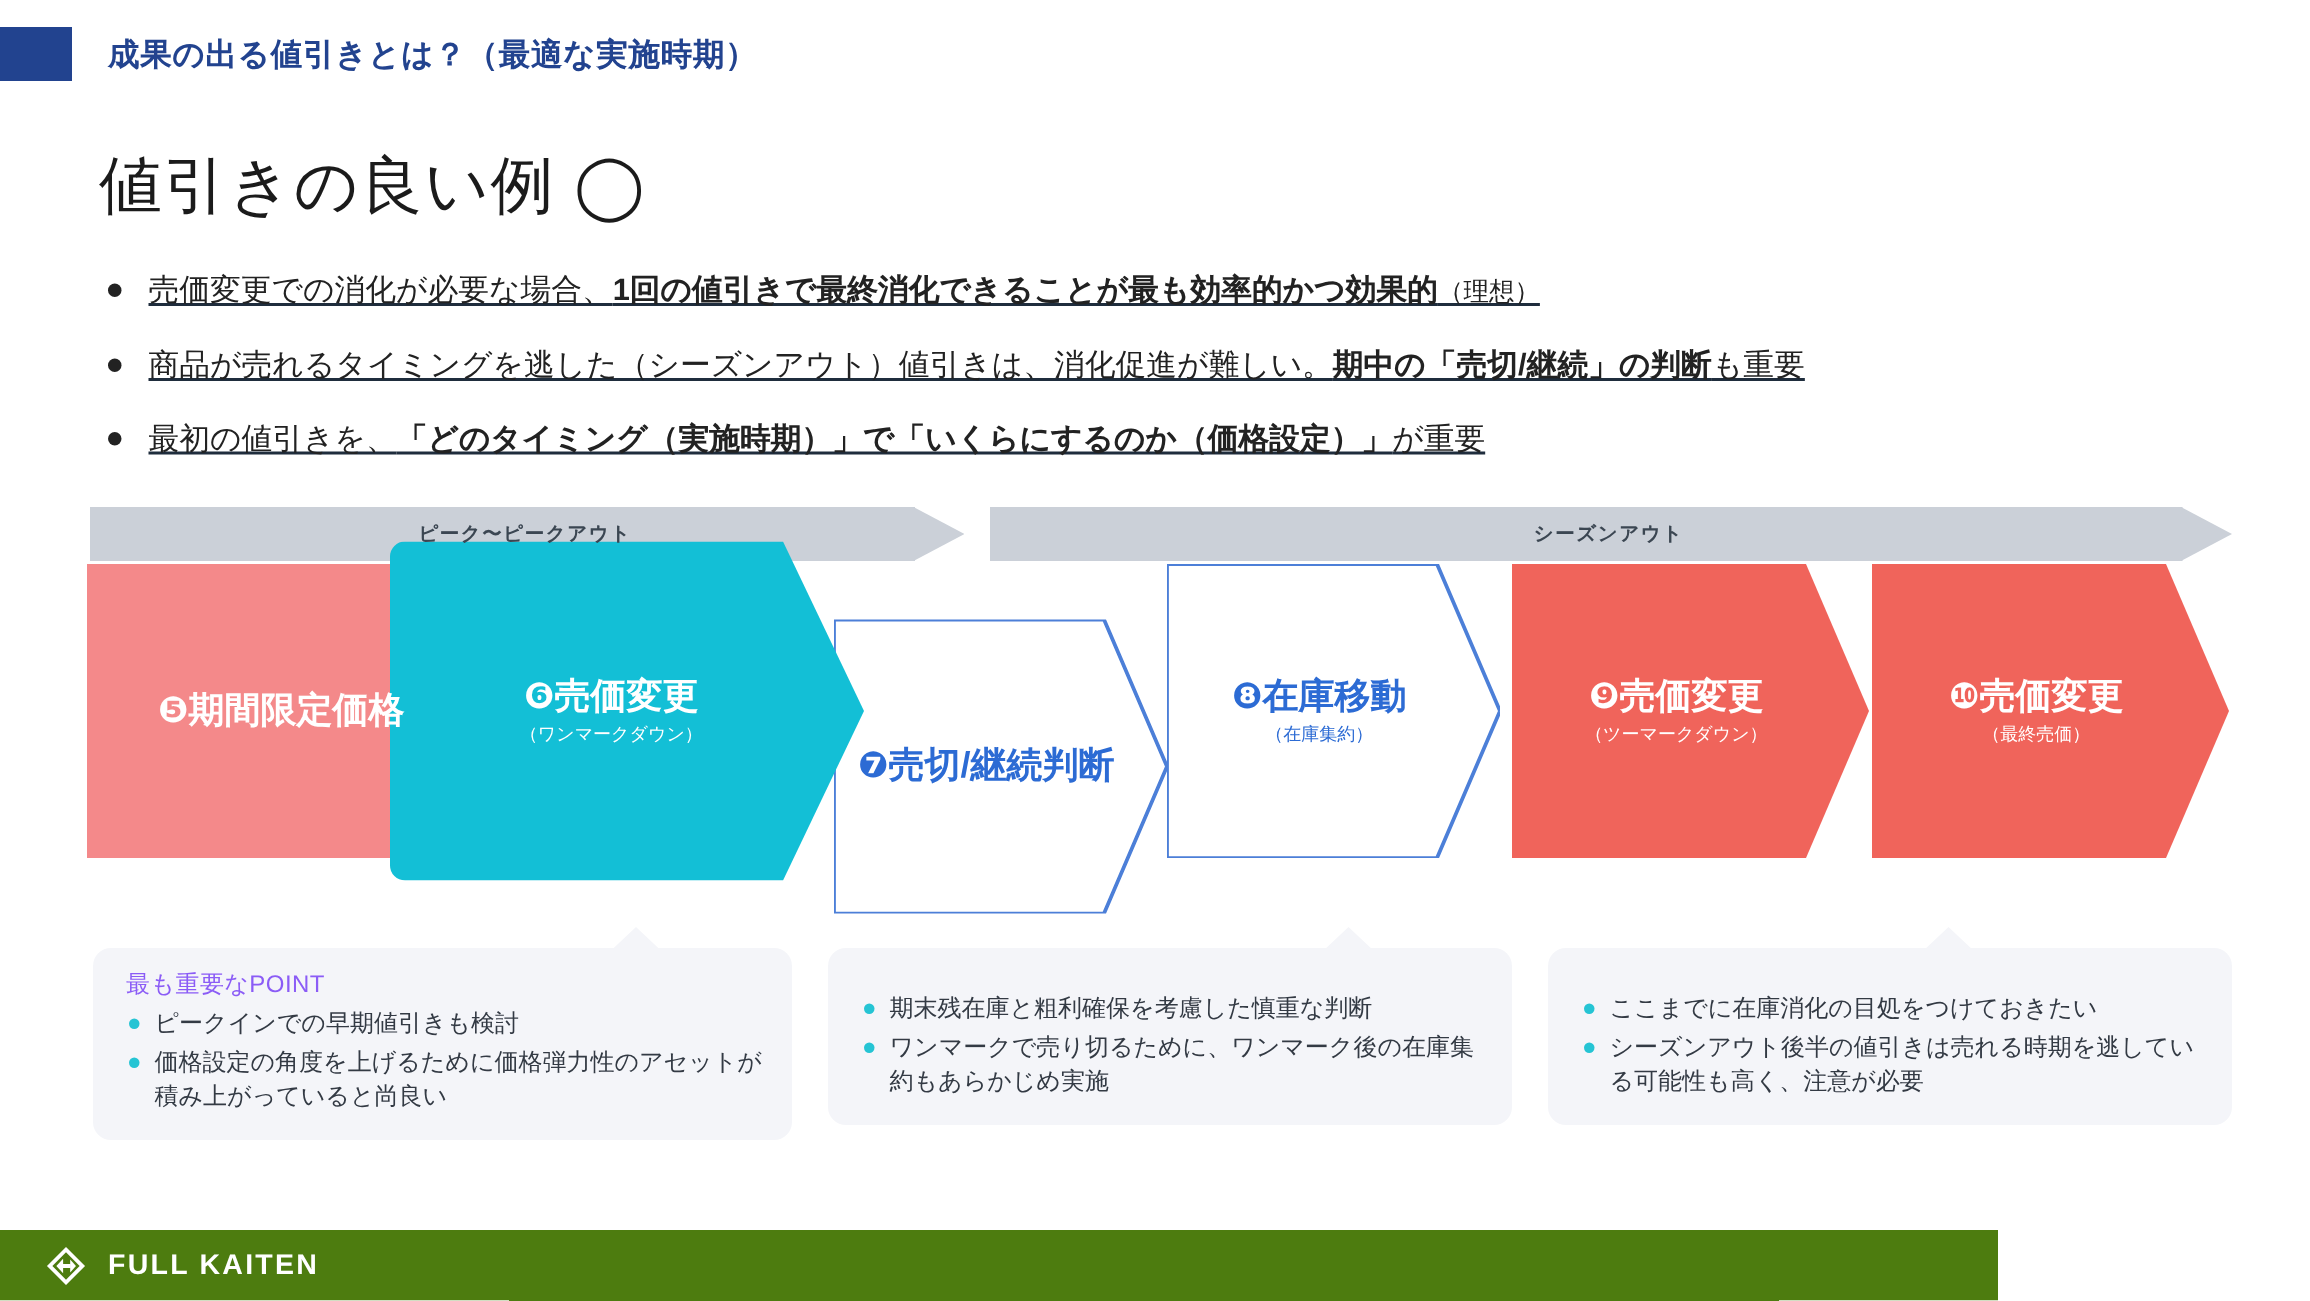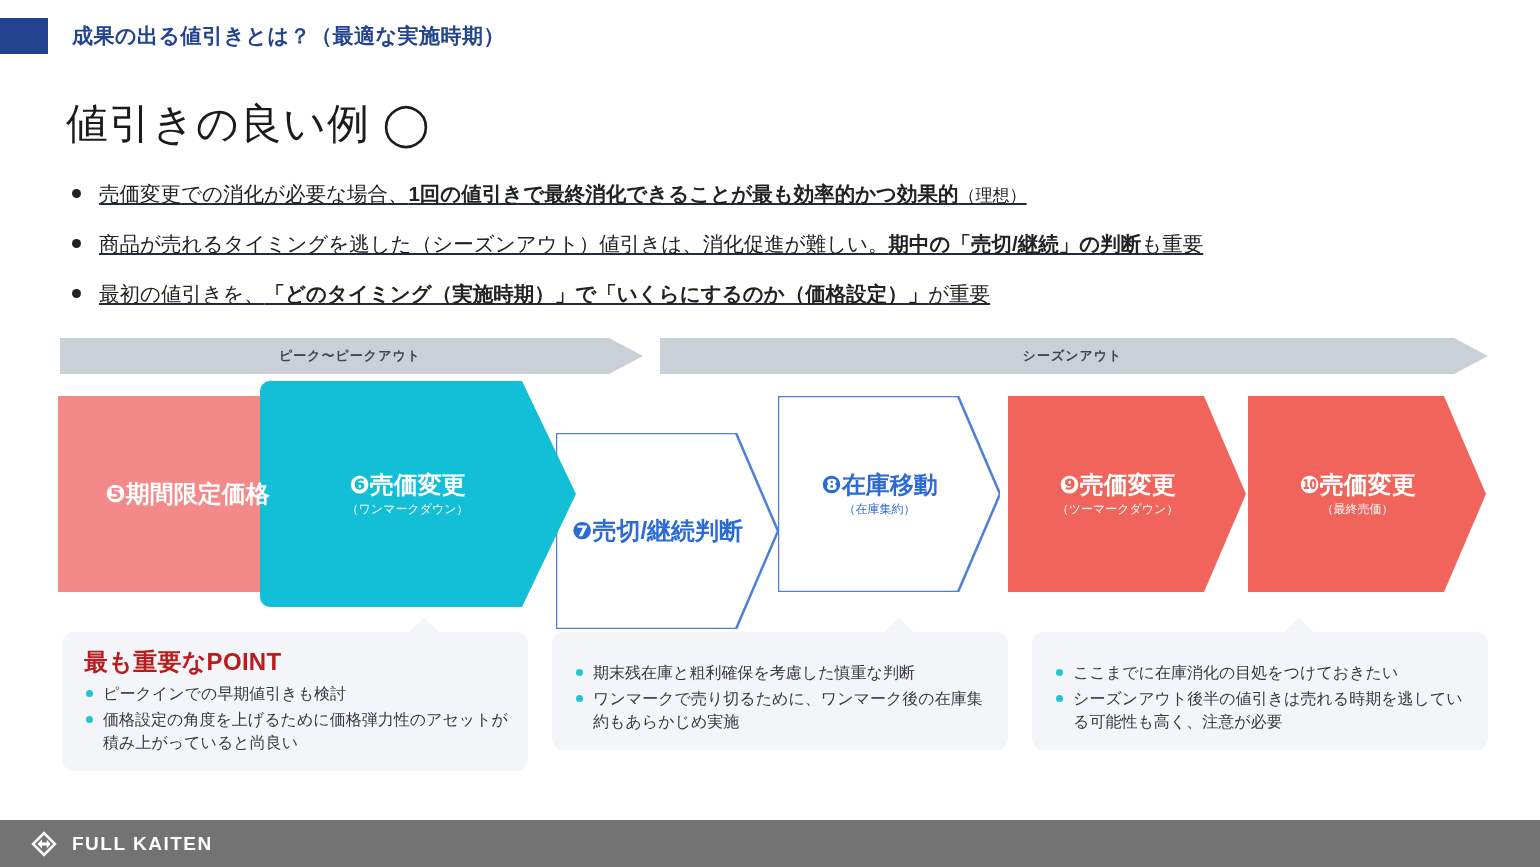--- a/index.html
+++ b/index.html
@@ -23,42 +23,42 @@
   .bullet-text b{font-weight:bold;}
   .bullet-text .sm{font-size:17px;}
   
   .phases{position:absolute;left:60px;top:338px;width:1425px;height:36px;}
   .phase{position:absolute;top:0;height:36px;display:flex;align-items:center;justify-content:center;}
   .phase-body{position:absolute;left:0;top:0;bottom:0;background:#CBD0D8;}
   .phase-head{position:absolute;top:0;width:34px;height:36px;background:#CBD0D8;
     clip-path:polygon(0 0,100% 50%,0 100%);}
   .phase-label{position:relative;z-index:2;font-size:13px;font-weight:bold;color:#3b4652;letter-spacing:1px;}
   
-  .steps{position:absolute;left:0;top:396px;width:1424px;height:212px;}
+  .steps{position:absolute;left:0;top:376px;width:1424px;height:212px;}
   .step{position:absolute;top:0;height:196px;}
   .chev{position:absolute;inset:0;display:flex;flex-direction:column;align-items:center;justify-content:center;}
   .chev-shape{position:absolute;inset:0;}
   .step-label{position:relative;z-index:3;text-align:center;padding:0 10px;}
   .step-title{font-size:24px;font-weight:bold;line-height:1.15;white-space:nowrap;}
   .step-sub{font-size:12px;line-height:1.3;margin-top:3px;white-space:nowrap;}
   .filled .step-title,.filled .step-sub{color:#ffffff;}
   .outlined .step-title,.outlined .step-sub{color:#2C6BD4;}
   .num{display:inline-block;}
   
   .ring{position:absolute;z-index:1;}
   
   .callouts{position:absolute;left:0;top:618px;width:1540px;height:160px;}
   .callout{position:absolute;top:14px;background:#F4F5F9;border-radius:12px;padding:14px 20px 16px 22px;box-sizing:border-box;}
   .callout-tail{position:absolute;top:0;width:34px;height:16px;background:#F4F5F9;
     clip-path:polygon(50% 0,100% 100%,0 100%);}
-  .callout-head{font-size:24px;font-weight:bold;color:#b91c1c;margin-bottom:4px;letter-spacing:.3px;}
+  .callout-head{font-size:16px;font-weight:normal;color:#8b5cf6;margin-bottom:4px;letter-spacing:.3px;}
   .c-item{display:flex;align-items:flex-start;font-size:16px;line-height:1.45;color:#333a44;margin-top:3px;}
   .c-dot{width:7px;height:7px;border-radius:50%;background:#25C4D4;margin:8px 10px 0 2px;flex:0 0 auto;}
   
-  .footer{position:absolute;left:0;bottom:0;width:1540px;height:47px;background:#737373;display:flex;align-items:center;}
+  .footer{position:absolute;left:0;bottom:0;width:1332px;height:47px;background:#4d7c0f;display:flex;align-items:center;}
   .logo-mark{margin-left:30px;width:28px;height:28px;}
   .logo-text{margin-left:14px;color:#fff;font-size:19px;font-weight:bold;letter-spacing:1.5px;}
 </style>
 </head>
 <body>
 
 <div class="header">
   <div class="header-accent"></div>
   <div class="header-title">成果の出る値引きとは？（最適な実施時期）</div>
 </div>

